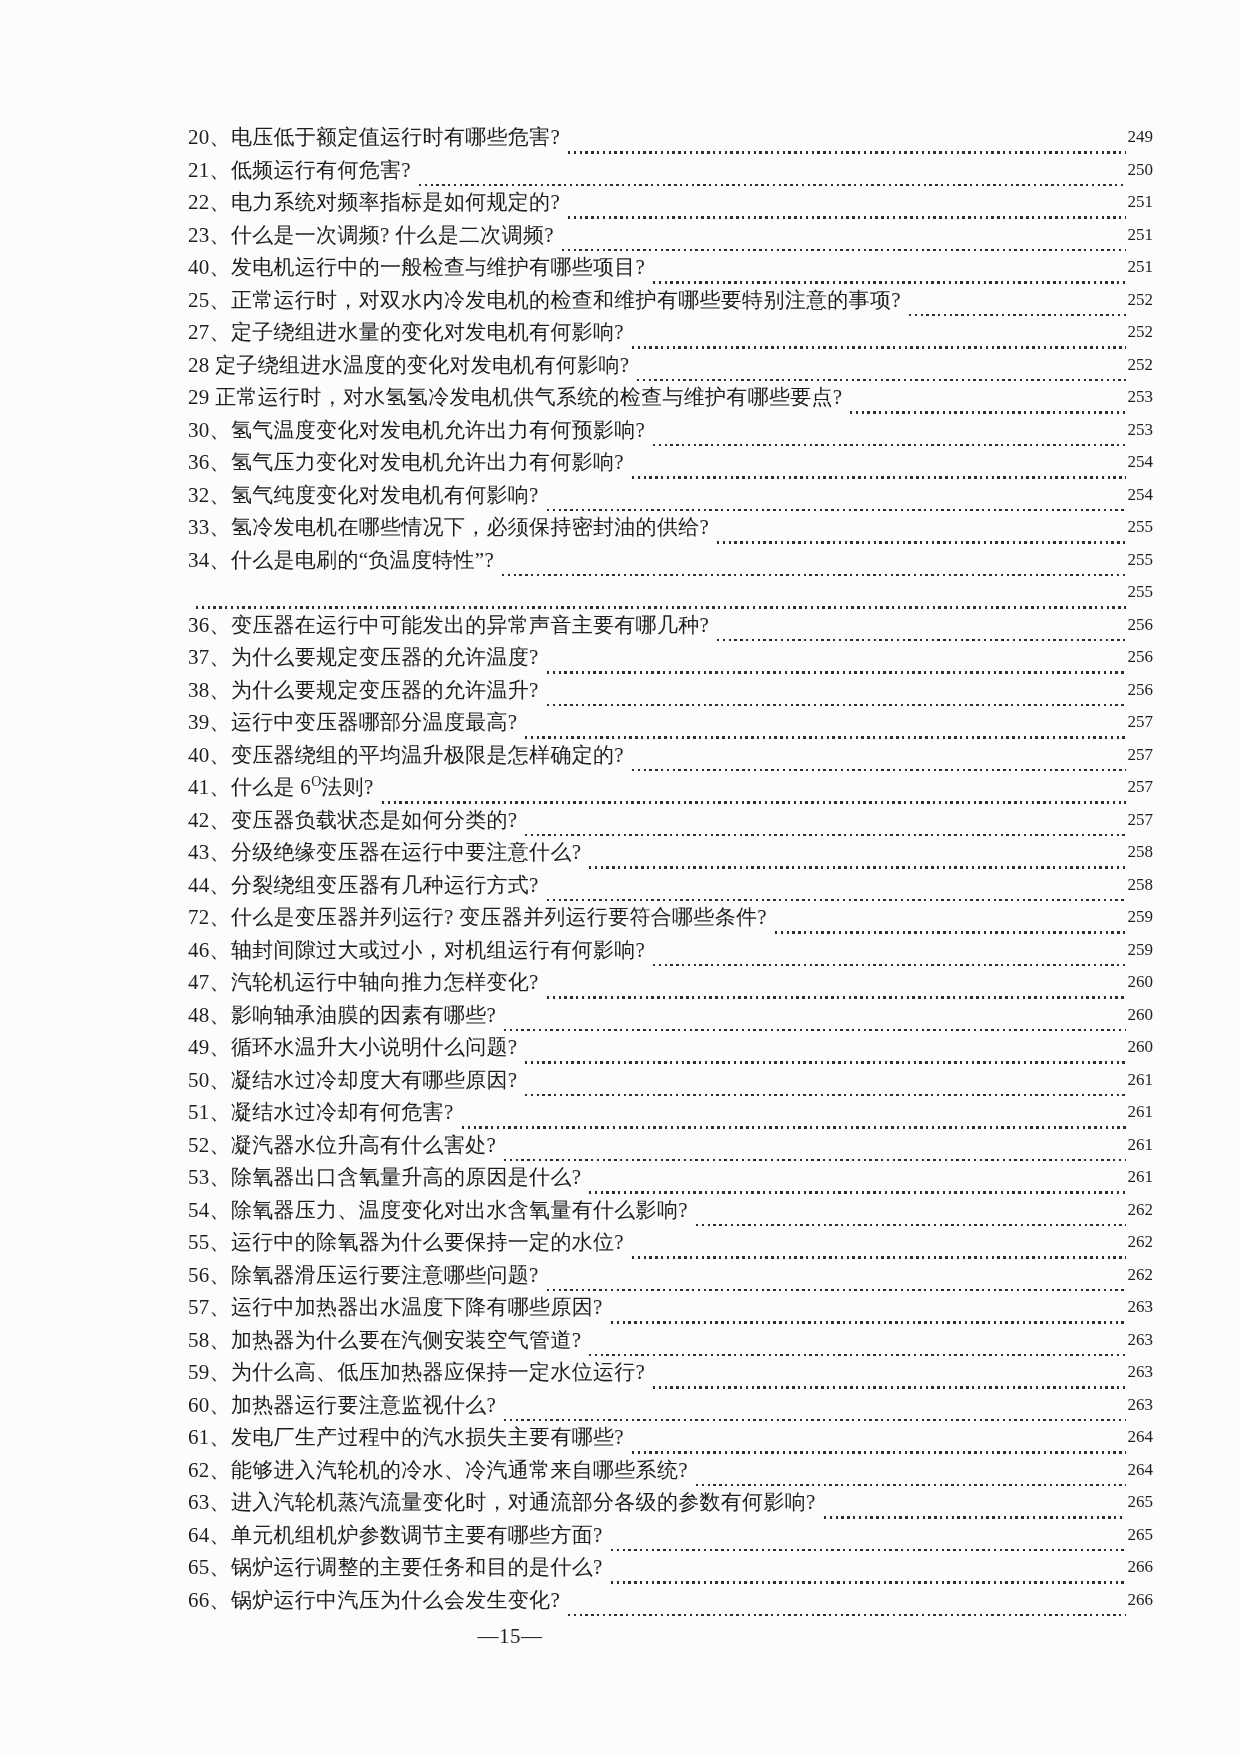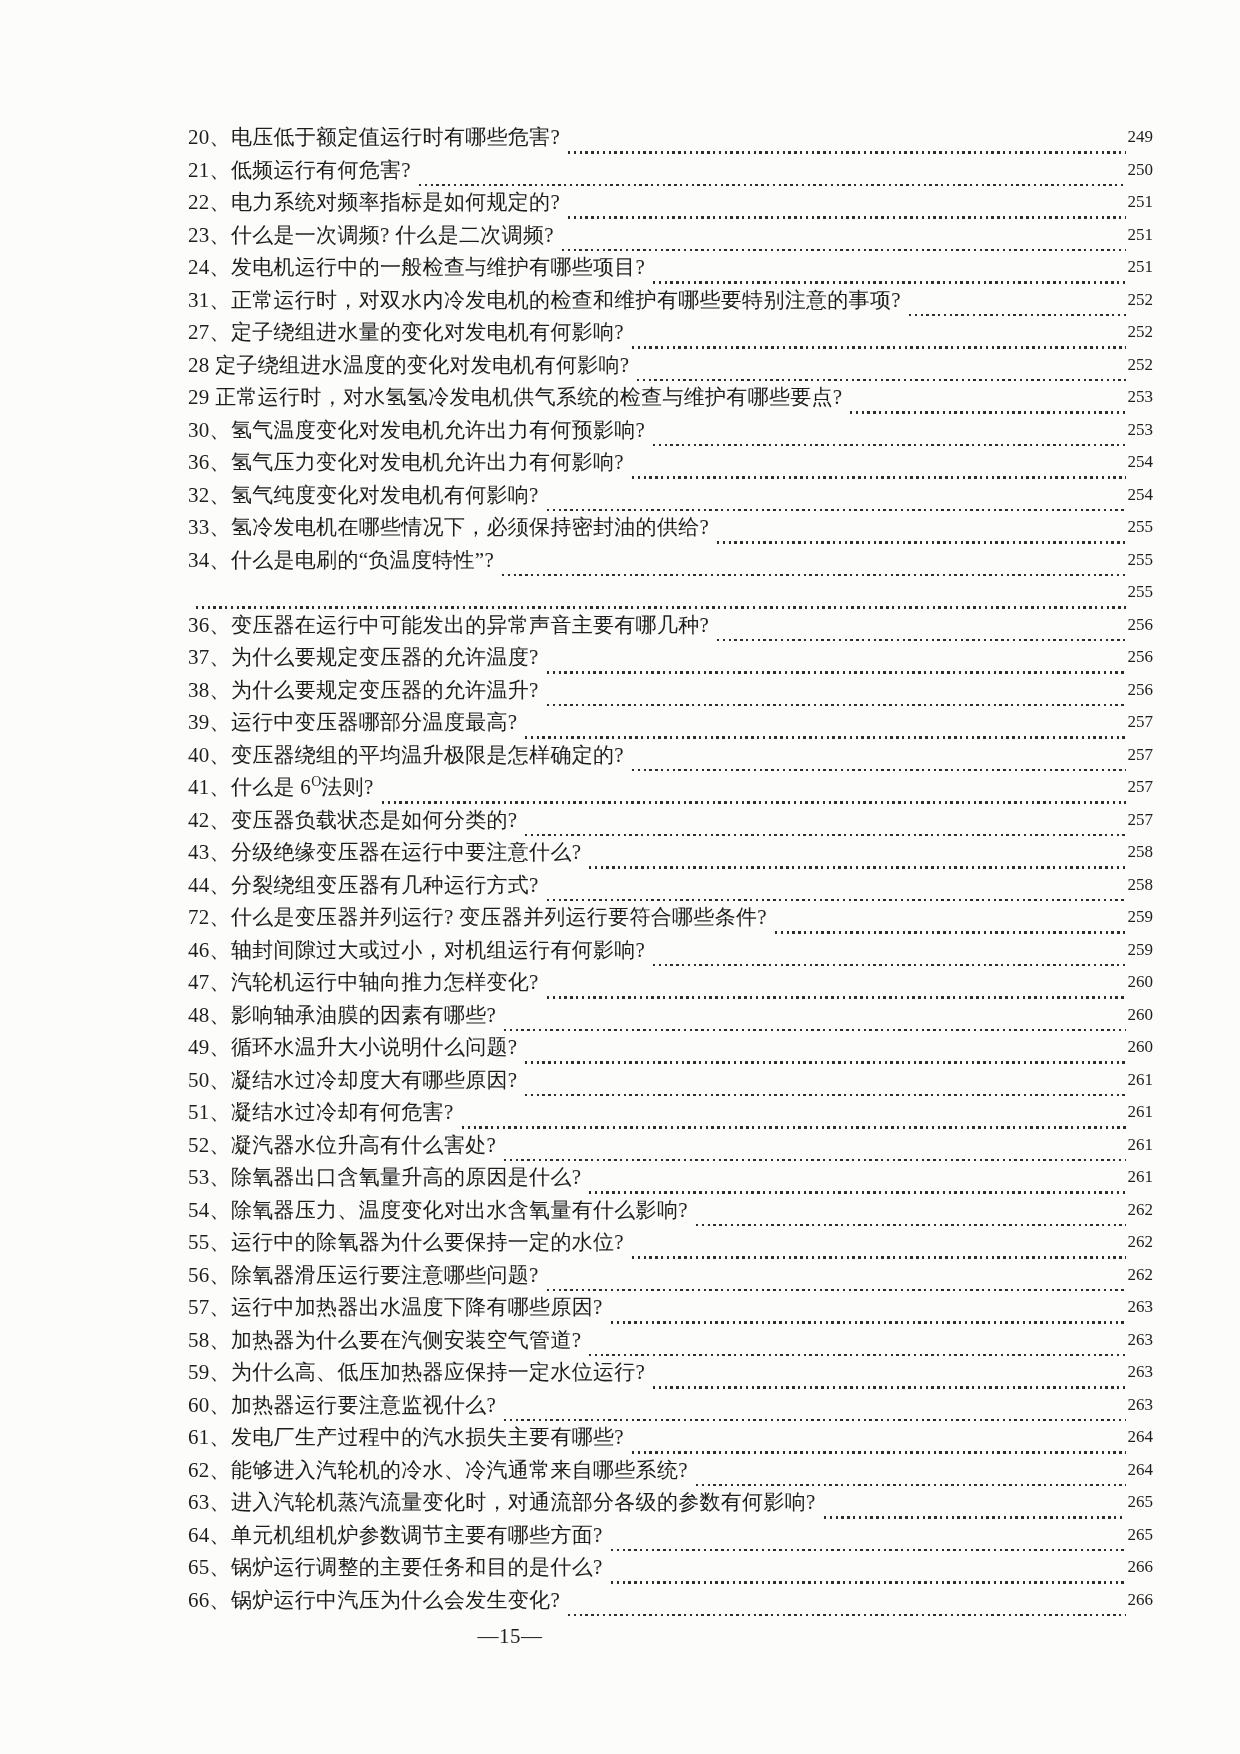--- a/index.html
+++ b/index.html
@@ -74,26 +74,26 @@
     <span class="toc-label"><span>22、电力系统对频率指标是如何规定的?</span><sup></sup><span></span></span>
     <span class="dot-leader"></span>
     <span class="toc-page-num">251</span>
   </div>
       <div class="toc-row">
     <span class="toc-label"><span>23、什么是一次调频? 什么是二次调频?</span><sup></sup><span></span></span>
     <span class="dot-leader"></span>
     <span class="toc-page-num">251</span>
   </div>
       <div class="toc-row">
-    <span class="toc-label"><span>24、发电机运行中的一般检查与维护有哪些项目?</span><sup></sup><span></span></span>
+    <span class="toc-label"><span>40、发电机运行中的一般检查与维护有哪些项目?</span><sup></sup><span></span></span>
     <span class="dot-leader"></span>
     <span class="toc-page-num">251</span>
   </div>
       <div class="toc-row">
-    <span class="toc-label"><span>31、正常运行时，对双水内冷发电机的检查和维护有哪些要特别注意的事项?</span><sup></sup><span></span></span>
+    <span class="toc-label"><span>25、正常运行时，对双水内冷发电机的检查和维护有哪些要特别注意的事项?</span><sup></sup><span></span></span>
     <span class="dot-leader"></span>
     <span class="toc-page-num">252</span>
   </div>
       <div class="toc-row">
     <span class="toc-label"><span>27、定子绕组进水量的变化对发电机有何影响?</span><sup></sup><span></span></span>
     <span class="dot-leader"></span>
     <span class="toc-page-num">252</span>
   </div>
       <div class="toc-row">
     <span class="toc-label"><span>28 定子绕组进水温度的变化对发电机有何影响?</span><sup></sup><span></span></span>

